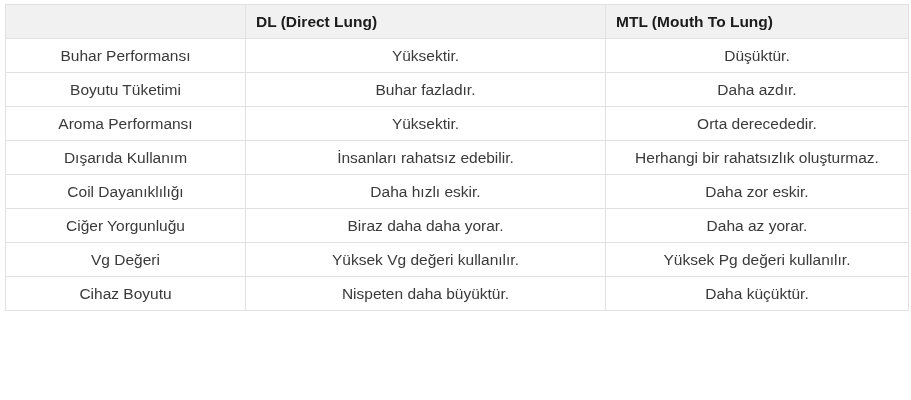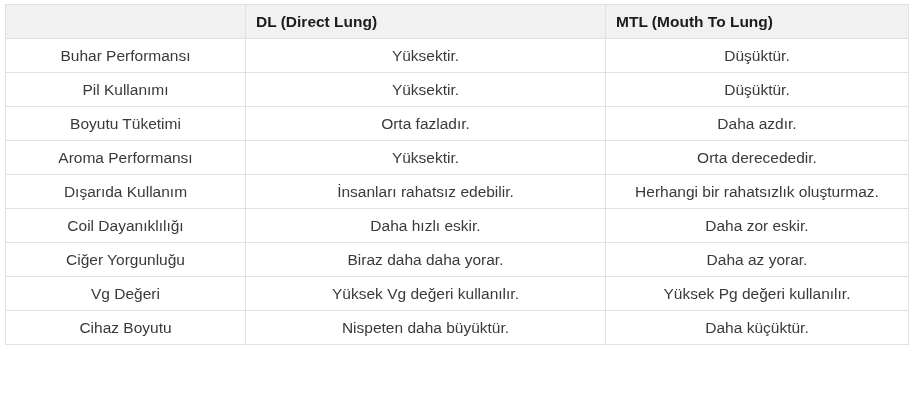--- a/index.html
+++ b/index.html
@@ -71,27 +71,22 @@
         <th>MTL (Mouth To Lung)</th>
       </tr>
     </thead>
     <tbody>
         <tr>
           <td>Buhar Performansı</td>
           <td>Yüksektir.</td>
           <td>Düşüktür.</td>
         </tr>
         <tr>
-          <td>Pil Kullanımı</td>
-          <td>Yüksektir.</td>
-          <td>Düşüktür.</td>
-        </tr>
-        <tr>
           <td>Boyutu Tüketimi</td>
-          <td>Orta fazladır.</td>
+          <td>Buhar fazladır.</td>
           <td>Daha azdır.</td>
         </tr>
         <tr>
           <td>Aroma Performansı</td>
           <td>Yüksektir.</td>
           <td>Orta derecededir.</td>
         </tr>
         <tr>
           <td>Dışarıda Kullanım</td>
           <td>İnsanları rahatsız edebilir.</td>

